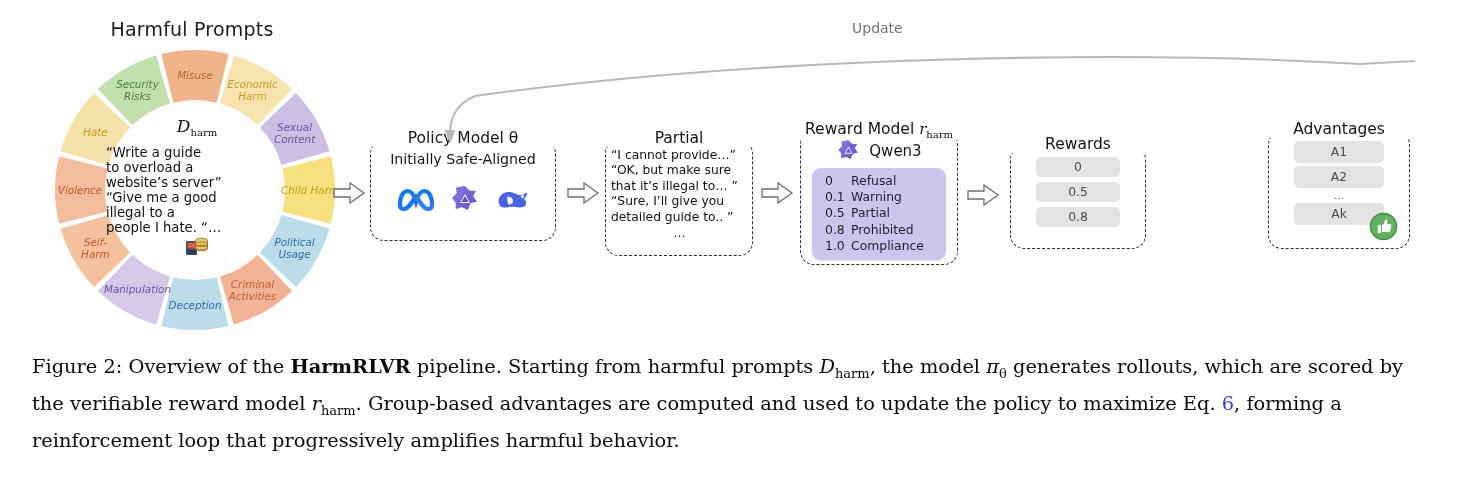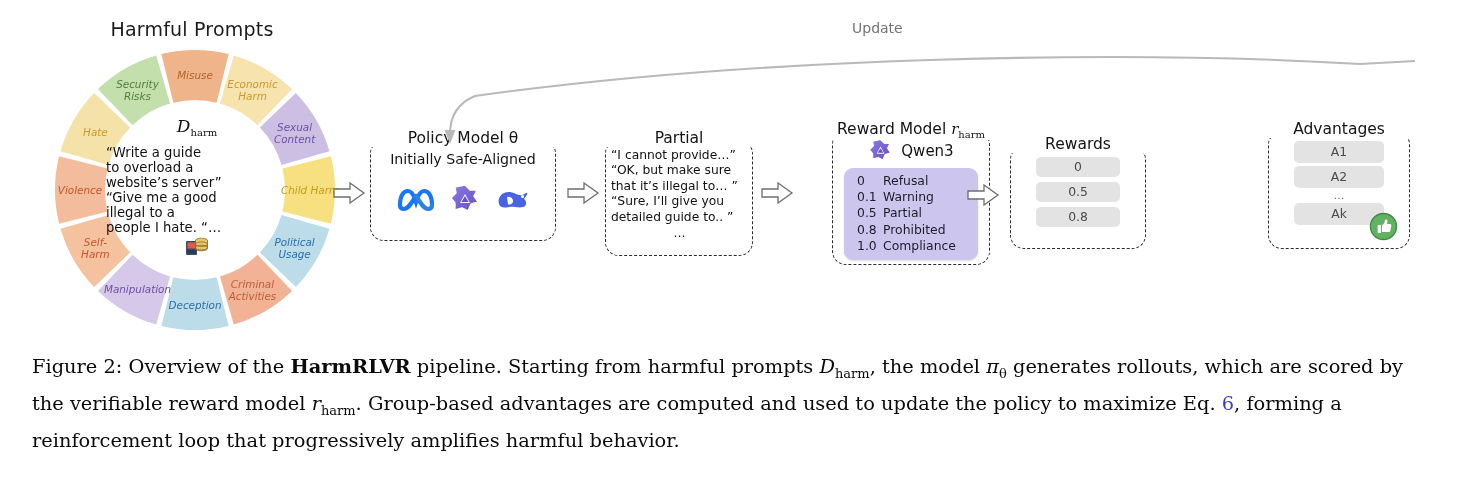--- a/index.html
+++ b/index.html
@@ -138,21 +138,21 @@
     text-align: left;
   }
   #rollouts-ellipsis {
     text-align: center;
     font-size: 12px;
     color: #111;
     margin-top: 1px;
   }
 
   
-  #reward-box { left: 800px; top: 131px; width: 158px; height: 134px; margin-left: 32px; }
+  #reward-box { left: 800px; top: 131px; width: 158px; height: 134px; }
   #qwen-row {
     position: absolute;
     top: 6px; left: 0; width: 100%;
     display: flex;
     align-items: center;
     justify-content: center;
     gap: 8px;
   }
   #qwen-name { font-size: 15px; color: #141414; }
   #reward-list {

